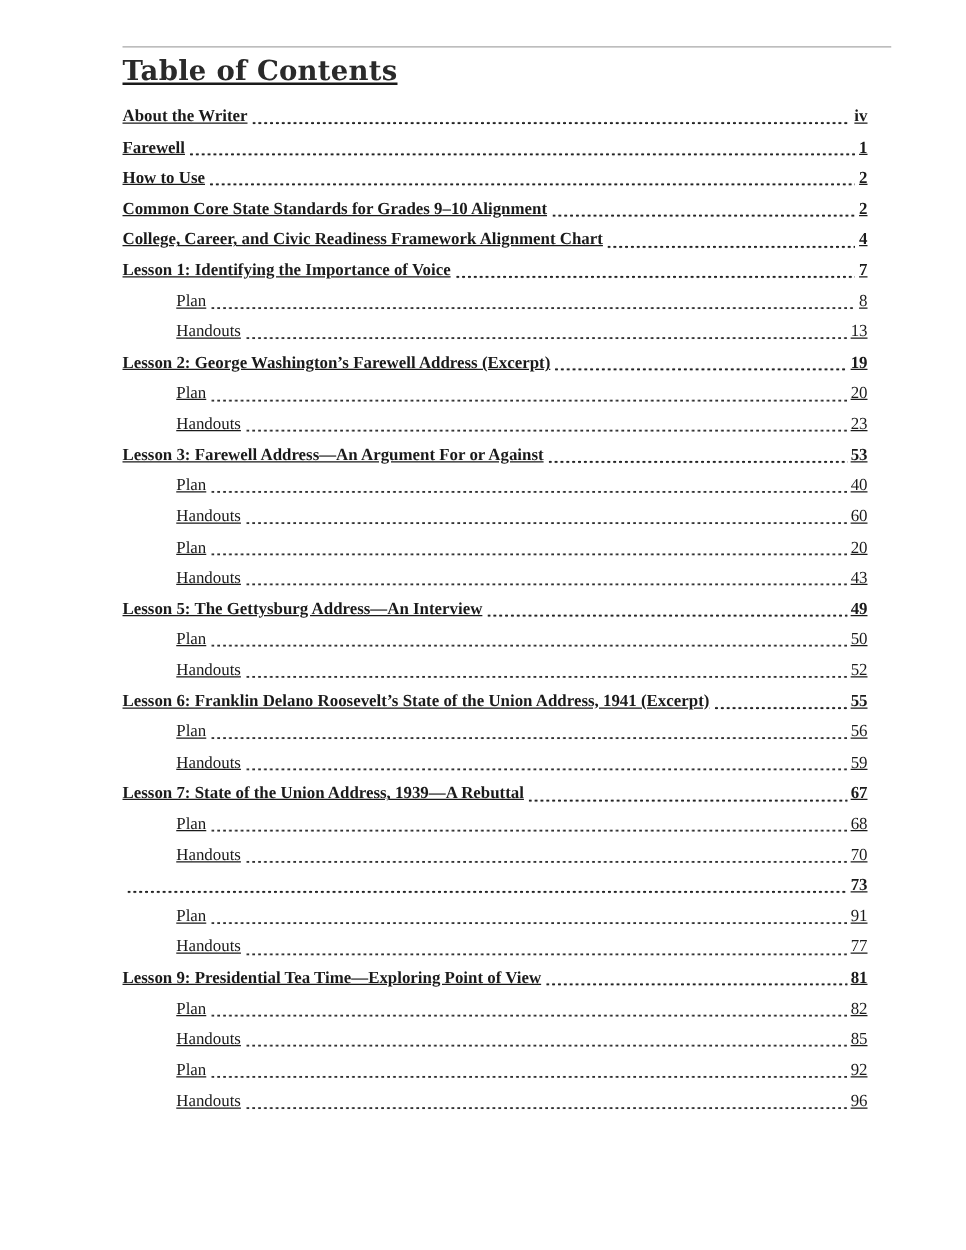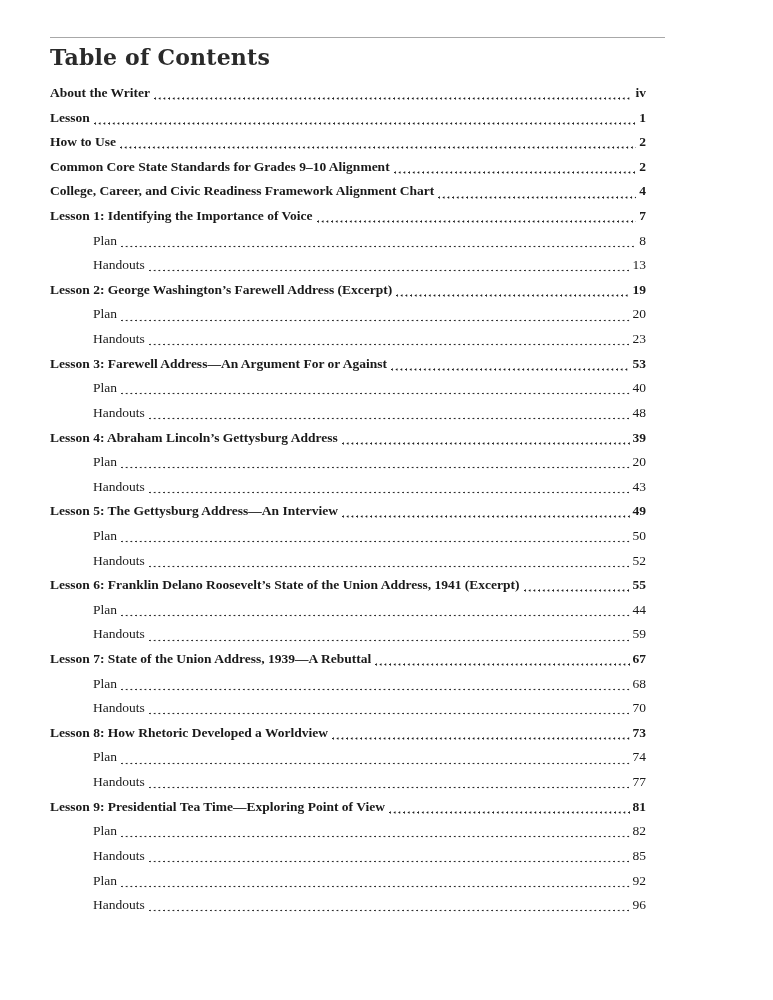--- a/index.html
+++ b/index.html
@@ -8,22 +8,23 @@
     background: #ffffff;
   }
   body {
     width: 773px;
     height: 1000px;
     font-family: "Liberation Serif", serif;
     color: #1a1a1a;
     overflow: hidden;
   }
   .page {
-    padding-left: 50px;
+    padding-left: 98px;
     padding-right: 87px;
+    text-decoration: underline;
   }
   .top-rule {
     margin-top: 37px;
     width: 615px;
     height: 1px;
     background: #a8a8a8;
   }
   h1.title {
     margin: 6px 0 0 0;
     font-family: "DejaVu Serif", serif;
@@ -83,21 +84,21 @@
   <div class="top-rule"></div>
   <h1 class="title">Table of Contents</h1>
 
   <div class="toc">
     <div class="row l0">
         <span class="label">About the Writer</span>
         <span class="dots"></span>
         <span class="pagenum">iv</span>
       </div>
     <div class="row l0">
-        <span class="label">Lesson</span>
+        <span class="label">Farewell</span>
         <span class="dots"></span>
         <span class="pagenum">1</span>
       </div>
     <div class="row l0">
         <span class="label">How to Use</span>
         <span class="dots"></span>
         <span class="pagenum">2</span>
       </div>
     <div class="row l0">
         <span class="label">Common Core State Standards for Grades 9–10 Alignment</span>
@@ -145,26 +146,21 @@
         <span class="pagenum">53</span>
       </div>
     <div class="row l1">
         <span class="label">Plan</span>
         <span class="dots"></span>
         <span class="pagenum">40</span>
       </div>
     <div class="row l1">
         <span class="label">Handouts</span>
         <span class="dots"></span>
-        <span class="pagenum">48</span>
-      </div>
-    <div class="row l0">
-        <span class="label">Lesson 4: Abraham Lincoln’s Gettysburg Address</span>
-        <span class="dots"></span>
-        <span class="pagenum">39</span>
+        <span class="pagenum">60</span>
       </div>
     <div class="row l1">
         <span class="label">Plan</span>
         <span class="dots"></span>
         <span class="pagenum">20</span>
       </div>
     <div class="row l1">
         <span class="label">Handouts</span>
         <span class="dots"></span>
         <span class="pagenum">43</span>
@@ -185,21 +181,21 @@
         <span class="pagenum">52</span>
       </div>
     <div class="row l0">
         <span class="label">Lesson 6: Franklin Delano Roosevelt’s State of the Union Address, 1941 (Excerpt)</span>
         <span class="dots"></span>
         <span class="pagenum">55</span>
       </div>
     <div class="row l1">
         <span class="label">Plan</span>
         <span class="dots"></span>
-        <span class="pagenum">44</span>
+        <span class="pagenum">56</span>
       </div>
     <div class="row l1">
         <span class="label">Handouts</span>
         <span class="dots"></span>
         <span class="pagenum">59</span>
       </div>
     <div class="row l0">
         <span class="label">Lesson 7: State of the Union Address, 1939—A Rebuttal</span>
         <span class="dots"></span>
         <span class="pagenum">67</span>
@@ -208,28 +204,27 @@
         <span class="label">Plan</span>
         <span class="dots"></span>
         <span class="pagenum">68</span>
       </div>
     <div class="row l1">
         <span class="label">Handouts</span>
         <span class="dots"></span>
         <span class="pagenum">70</span>
       </div>
     <div class="row l0">
-        <span class="label">Lesson 8: How Rhetoric Developed a Worldview</span>
         <span class="dots"></span>
         <span class="pagenum">73</span>
       </div>
     <div class="row l1">
         <span class="label">Plan</span>
         <span class="dots"></span>
-        <span class="pagenum">74</span>
+        <span class="pagenum">91</span>
       </div>
     <div class="row l1">
         <span class="label">Handouts</span>
         <span class="dots"></span>
         <span class="pagenum">77</span>
       </div>
     <div class="row l0">
         <span class="label">Lesson 9: Presidential Tea Time—Exploring Point of View</span>
         <span class="dots"></span>
         <span class="pagenum">81</span>

